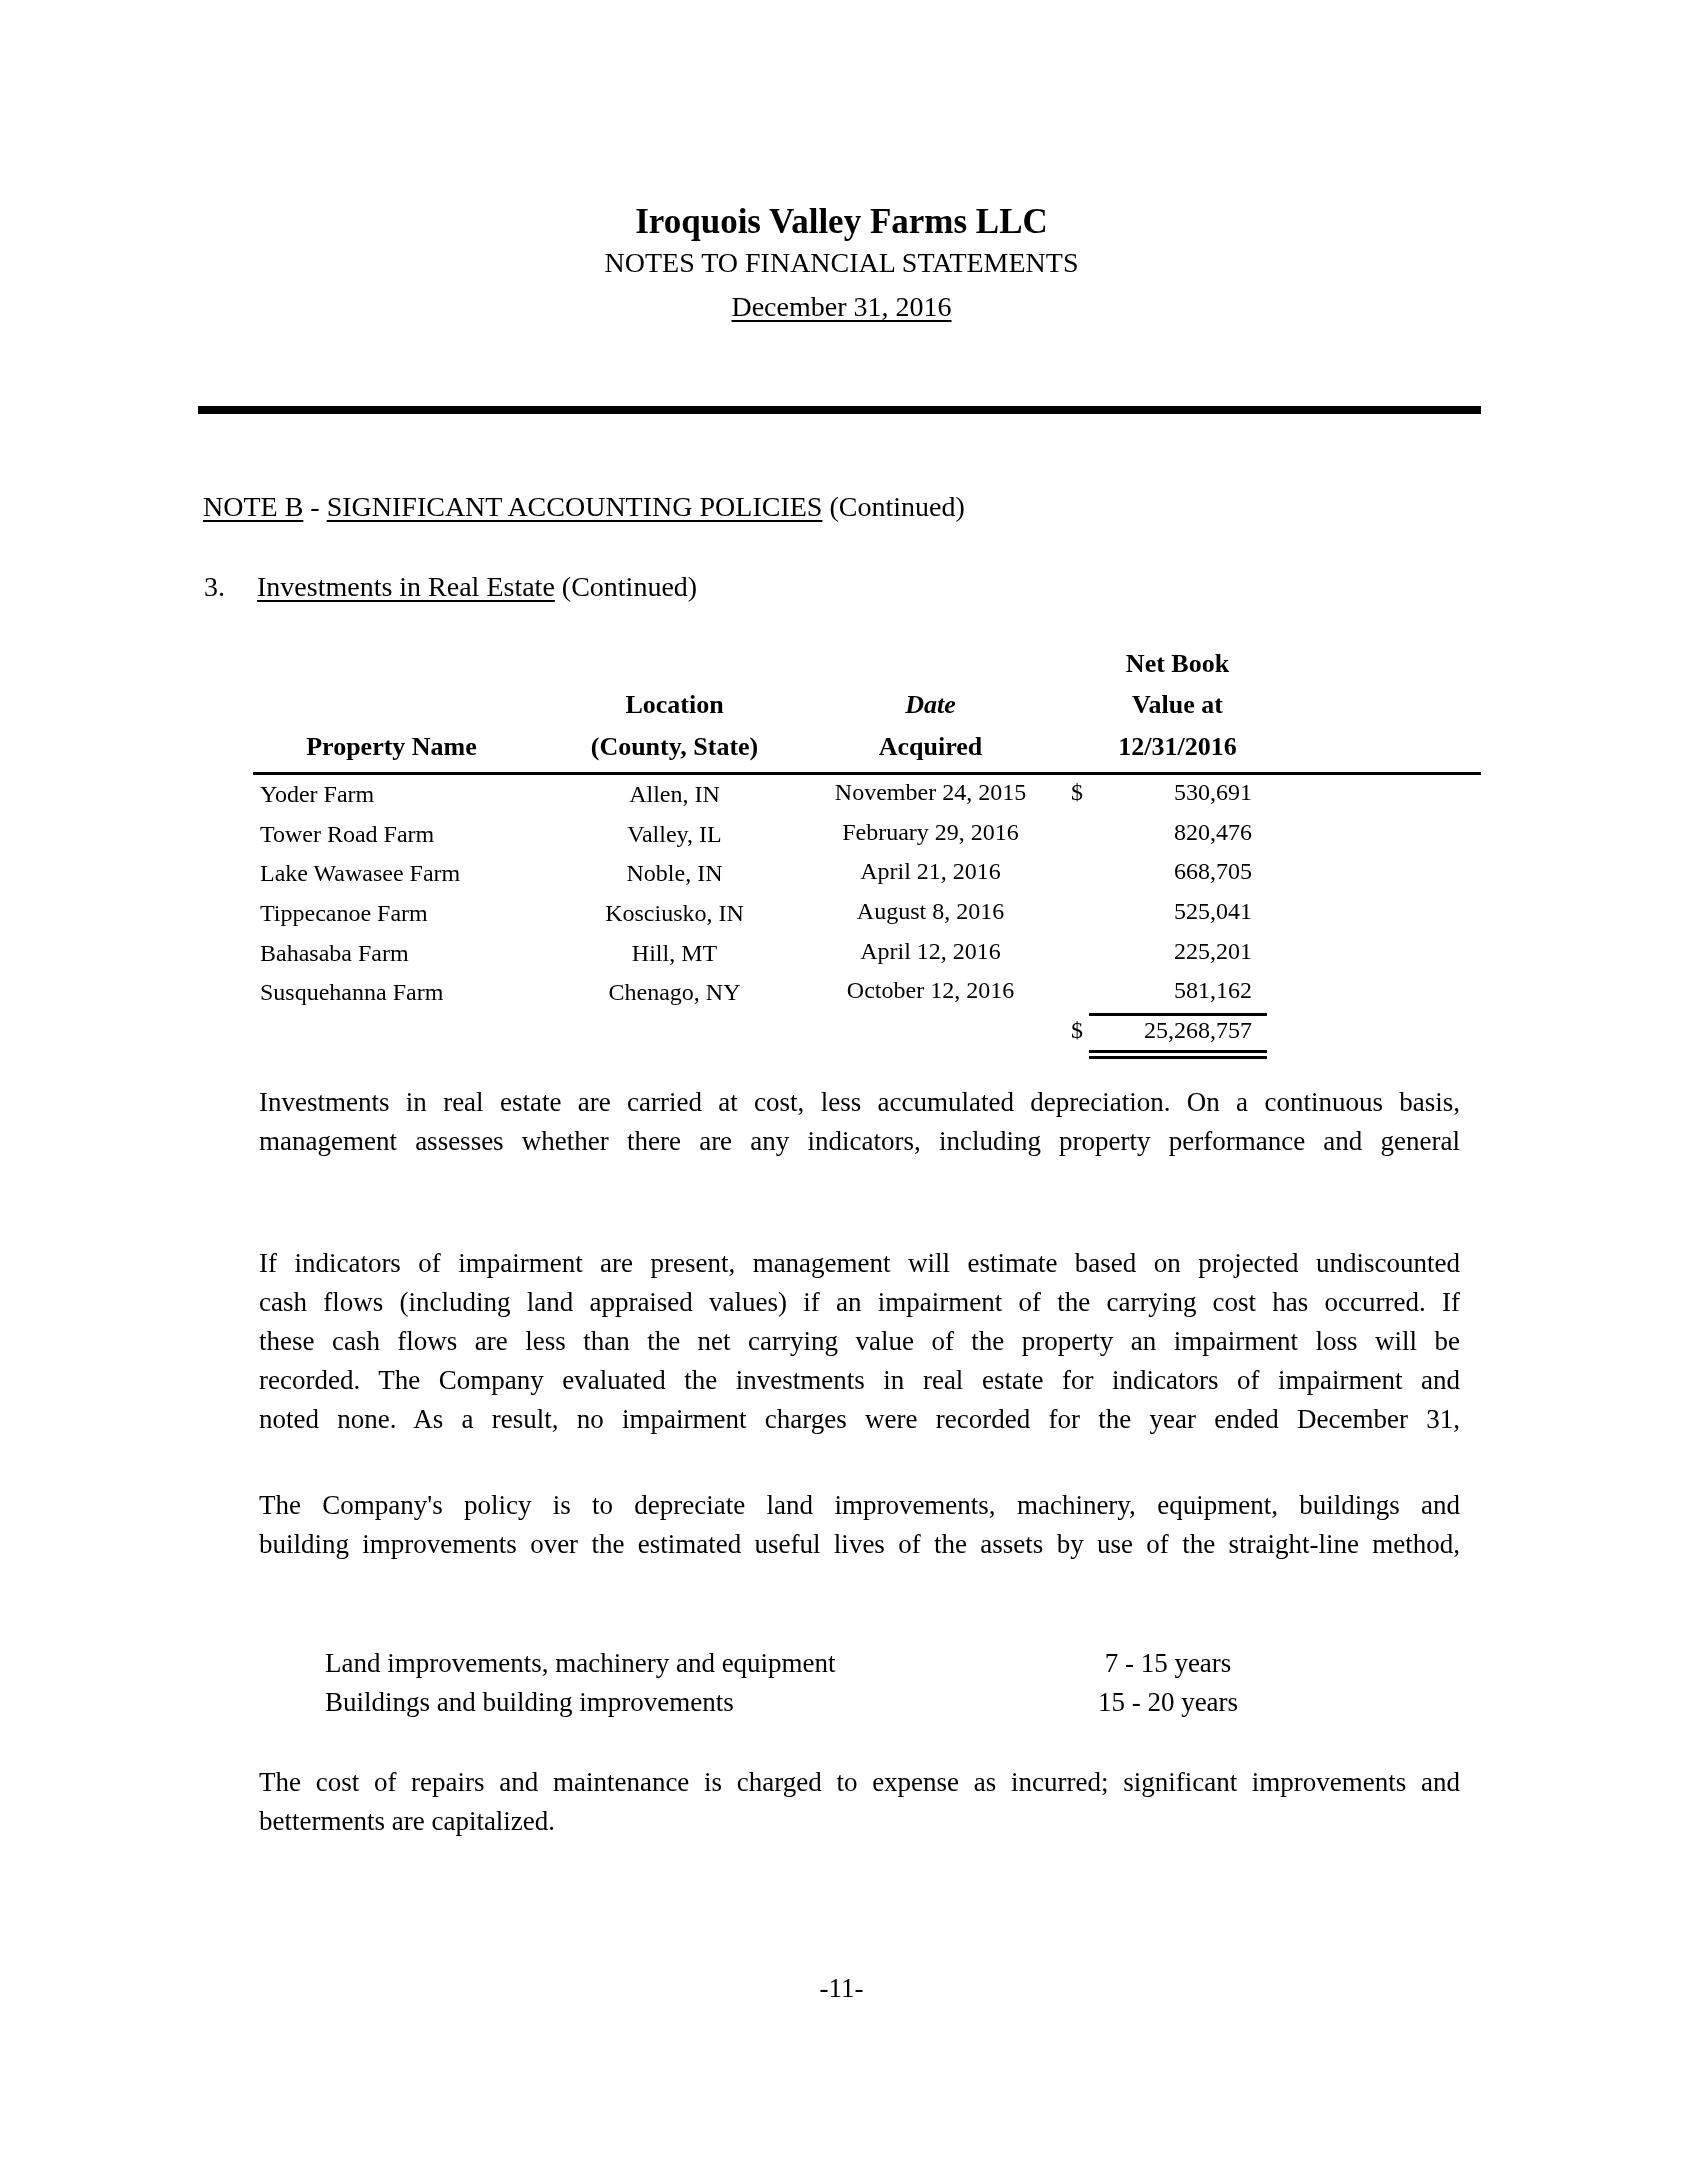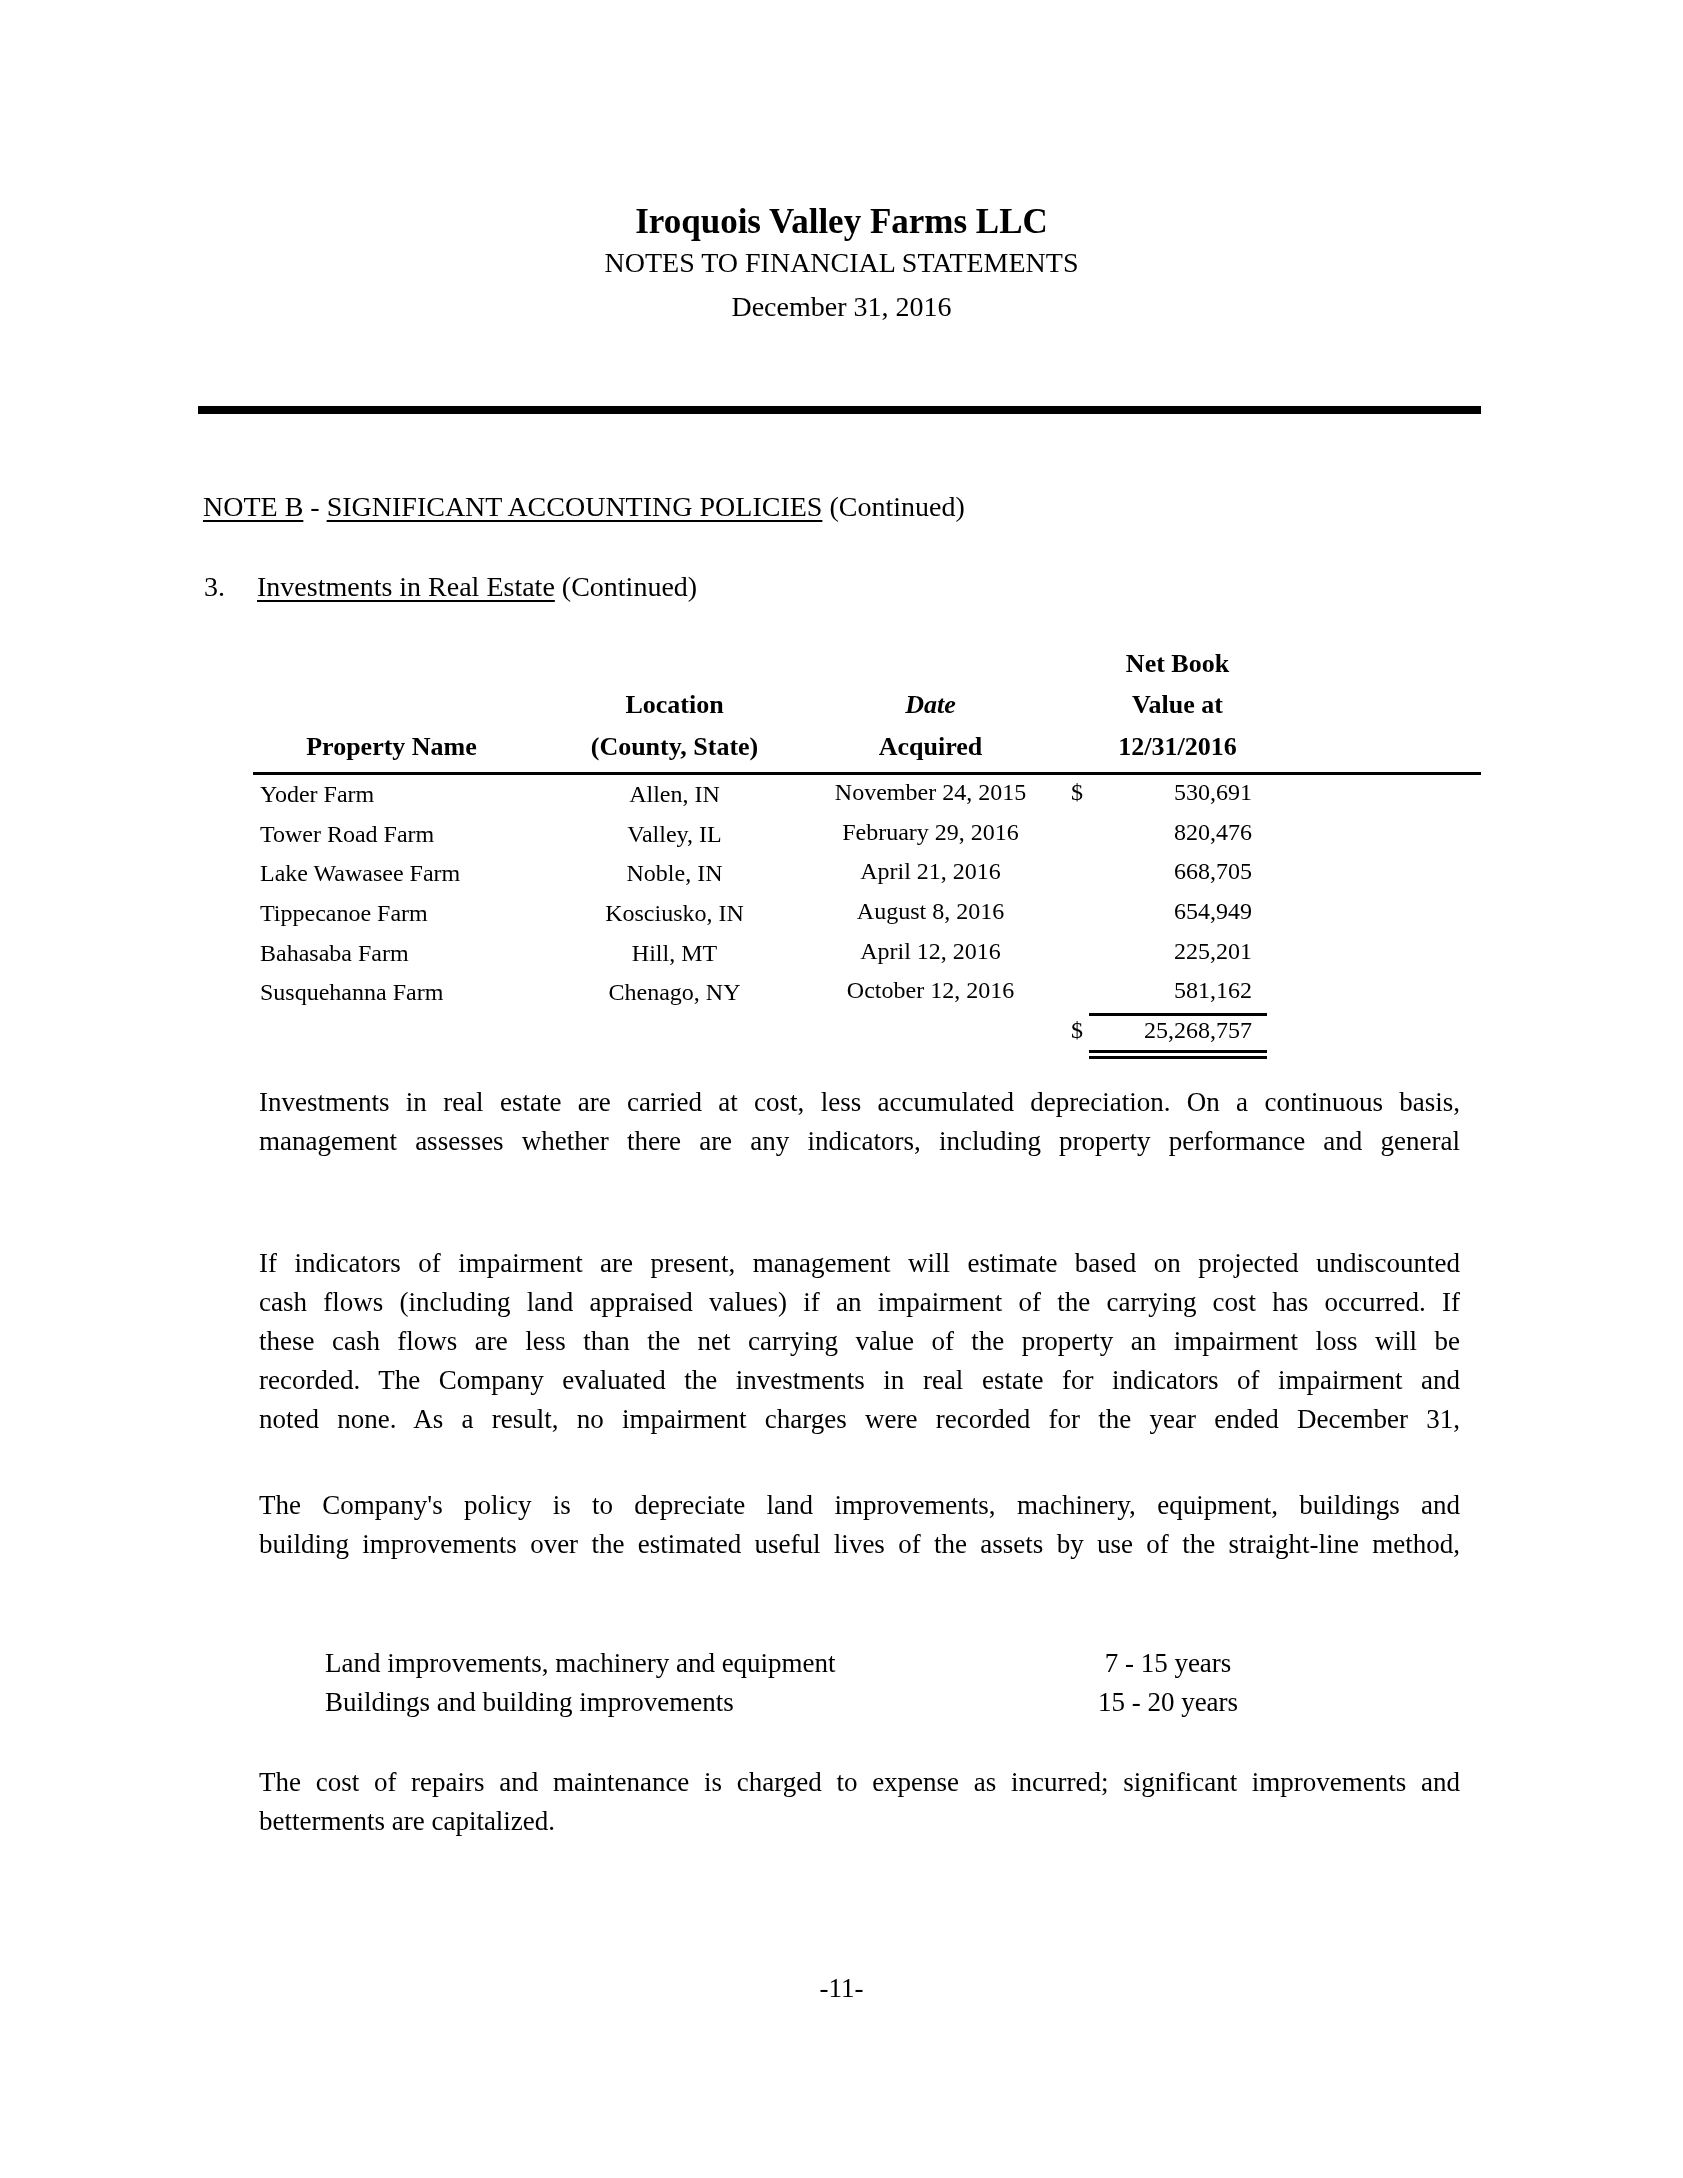--- a/index.html
+++ b/index.html
@@ -3,21 +3,21 @@
 <meta charset="utf-8">
 <style>
   html, body { margin: 0; padding: 0; background: #ffffff; }
   body { width: 1683px; height: 2178px; position: relative; overflow: hidden;
          font-family: "Liberation Serif", "DejaVu Serif", serif; color: #000; }
   .abs { position: absolute; white-space: nowrap; }
   .center { text-align: center; }
   .title { left: 0; width: 1683px; top: 200px; font-size: 35px; font-weight: bold; line-height: 44px; }
   .subtitle { left: 0; width: 1683px; top: 245px; font-size: 28px; line-height: 36px; }
   .date { left: 0; width: 1683px; top: 289px; font-size: 28px; line-height: 36px; }
-  .date span { text-underline-offset: 4px; }
+  .date span { text-decoration: underline; text-underline-offset: 4px; }
   .rule { left: 198px; top: 406px; width: 1283px; height: 8px; background: #000; }
   .note-head { left: 203px; top: 489px; font-size: 28px; line-height: 36px; }
   .u { text-decoration: underline; text-underline-offset: 4px; }
   .item-num { left: 204px; top: 569px; font-size: 28px; line-height: 36px; }
   .item-title { left: 257px; top: 569px; font-size: 28px; line-height: 36px; }
 
   .th { font-size: 26px; font-weight: bold; line-height: 30px; text-align: center; width: 257px; margin-left: -129px; }
   .table-line { left: 253px; top: 772px; width: 1228px; height: 3px; background: #000; }
   .td { font-size: 24px; line-height: 30px; }
   .td-name { left: 260px; }
@@ -81,21 +81,21 @@
   <div>
     <div class="abs td td-name" style="top:858px;">Lake Wawasee Farm</div>
     <div class="abs td td-loc" style="left:675px; top:858px;">Noble, IN</div>
     <div class="abs td td-date" style="left:931px; top:856px;">April 21, 2016</div>
     <div class="abs td td-val" style="left:1054px; top:856px;">668,705</div>
   </div>
   <div>
     <div class="abs td td-name" style="top:898px;">Tippecanoe Farm</div>
     <div class="abs td td-loc" style="left:675px; top:898px;">Kosciusko, IN</div>
     <div class="abs td td-date" style="left:931px; top:896px;">August 8, 2016</div>
-    <div class="abs td td-val" style="left:1054px; top:896px;">654,949</div>
+    <div class="abs td td-val" style="left:1054px; top:896px;">525,041</div>
   </div>
   <div>
     <div class="abs td td-name" style="top:938px;">Bahasaba Farm</div>
     <div class="abs td td-loc" style="left:675px; top:938px;">Hill, MT</div>
     <div class="abs td td-date" style="left:931px; top:936px;">April 12, 2016</div>
     <div class="abs td td-val" style="left:1054px; top:936px;">225,201</div>
   </div>
   <div>
     <div class="abs td td-name" style="top:977px;">Susquehanna Farm</div>
     <div class="abs td td-loc" style="left:675px; top:977px;">Chenago, NY</div>

